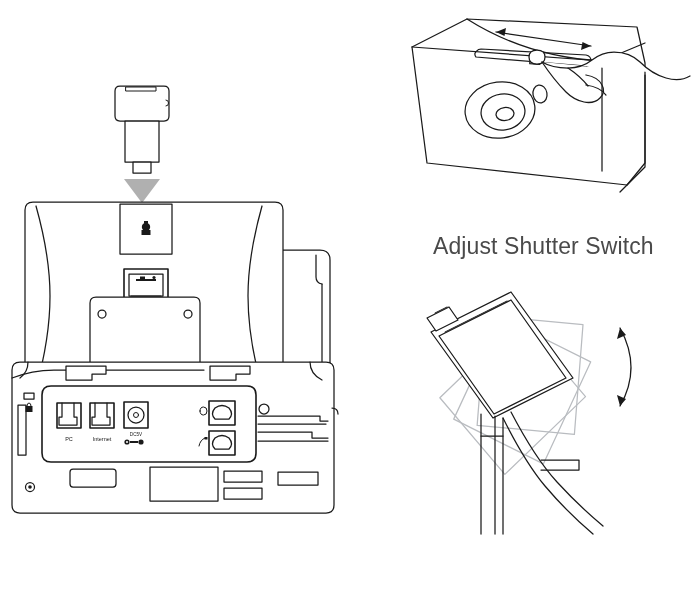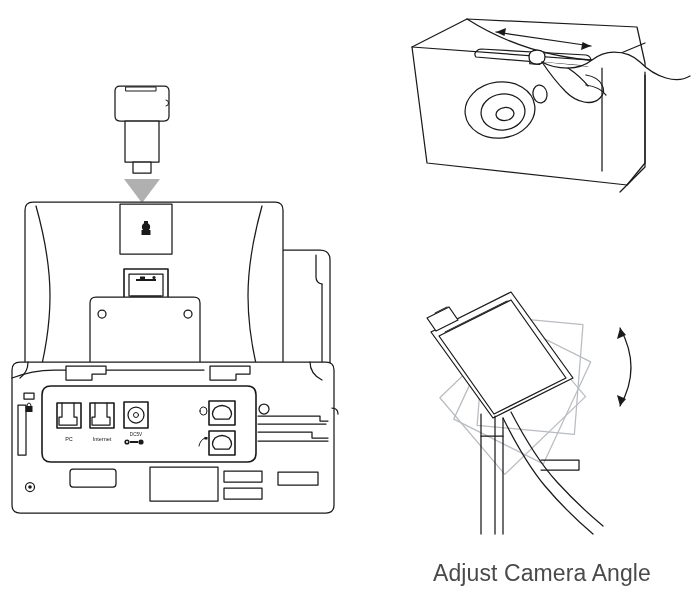--- a/index.html
+++ b/index.html
@@ -287,16 +287,16 @@
 
       <g>
         <path class="ln" d="M205 48 q22 40 0 78"></path>
         <path class="blk" d="M205 48 l-3 11 l9 -4 z"></path>
         <path class="blk" d="M205 126 l-3 -11 l9 4 z"></path>
       </g>
     </svg>
   </div>
 
 
-
-  <div class="caption" id="caption-angle">Adjust Camera Angle</div>
+  <div class="caption" id="caption-shutter">Adjust Shutter Switch</div>
+
 
 </div>
 
 </body></html>

